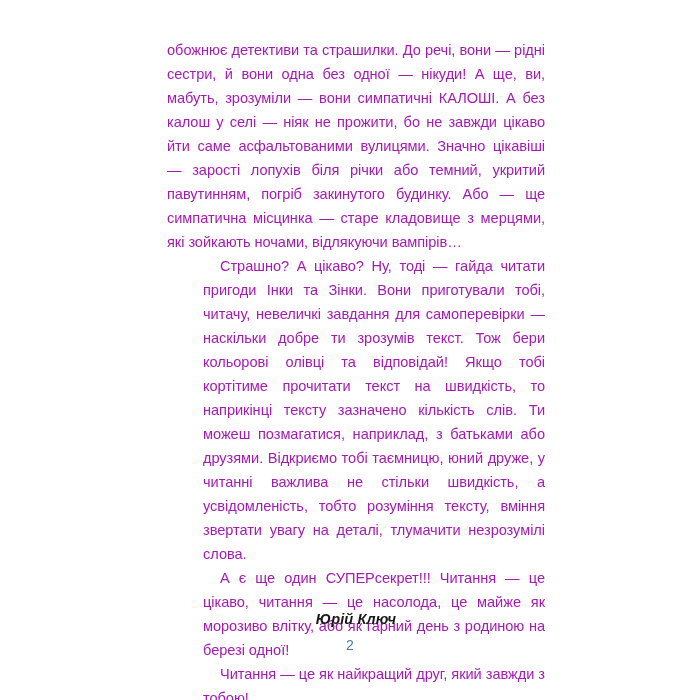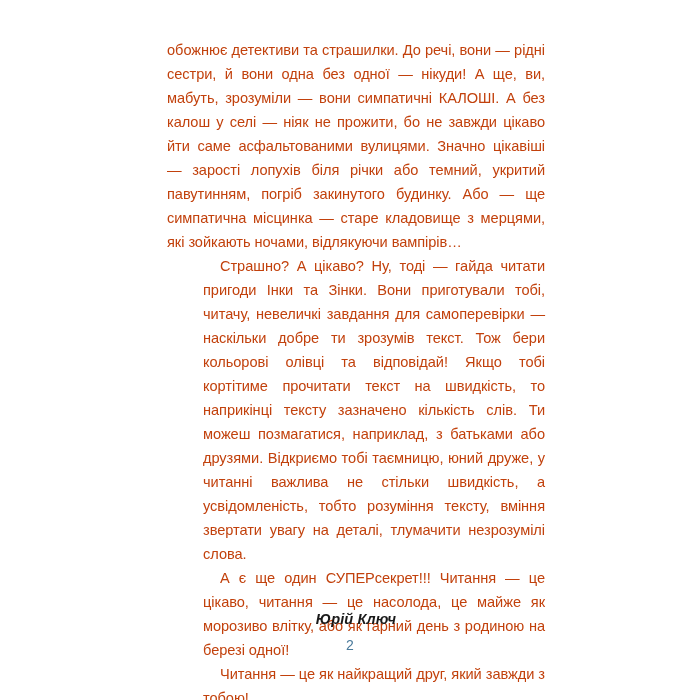--- a/index.html
+++ b/index.html
@@ -33,21 +33,21 @@
   }
 
   .para {
     margin: 0;
     font-size: 14.6px;
     line-height: 24px;
     text-align: justify;
     text-justify: inter-word;
     letter-spacing: -0.05px;
     word-spacing: 0px;
-    color: #c2410c;
+    color: #a21caf;
     hyphens: manual;
   }
 
   .para.indent {
     text-indent: 17px;
     margin-left: 36px;
   }
 
   .para.continued {
     text-indent: 0;

